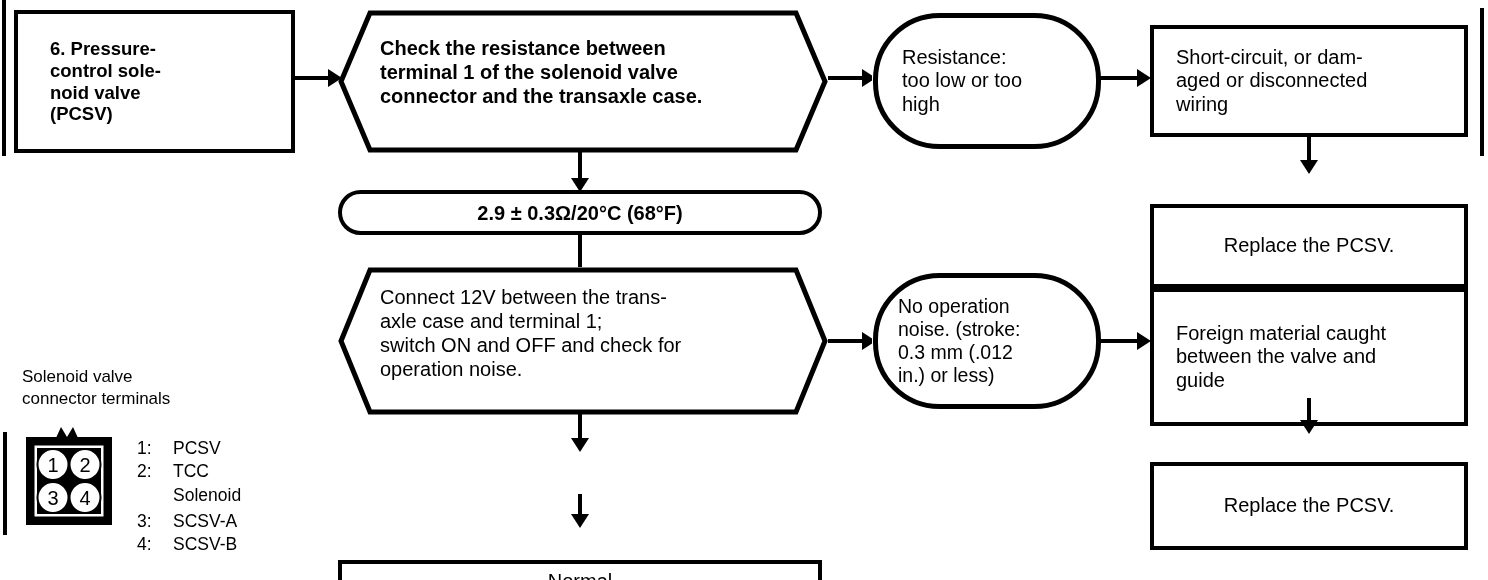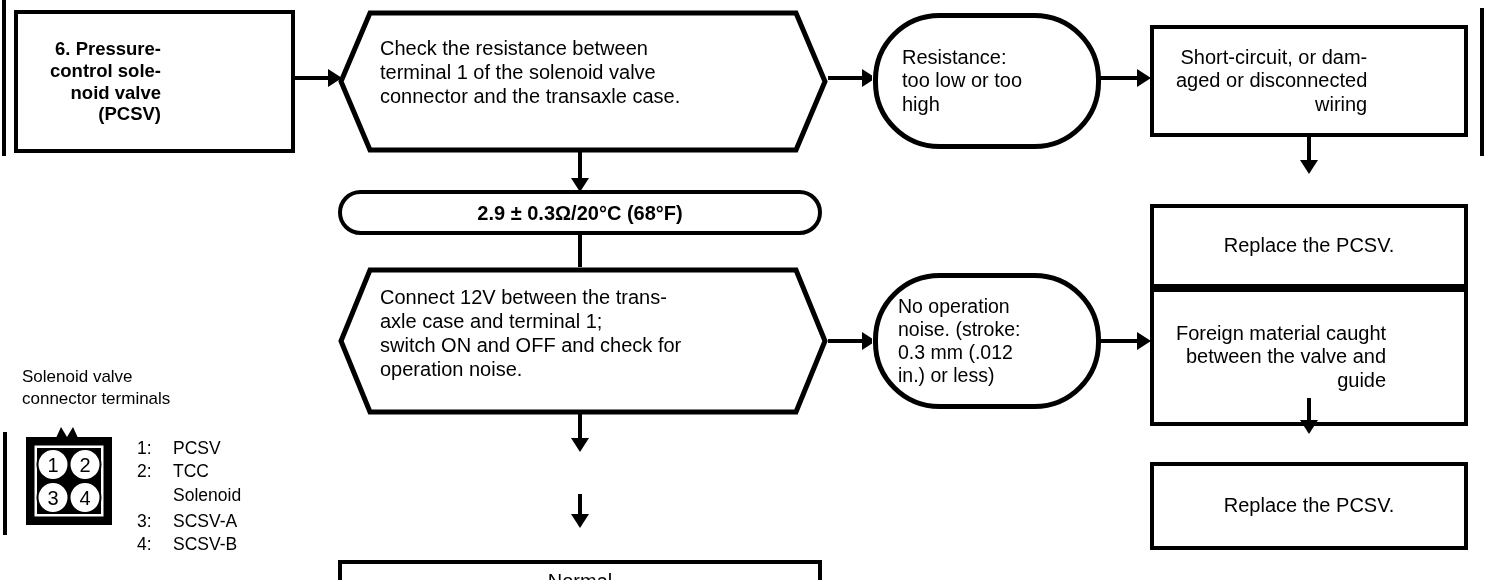--- a/index.html
+++ b/index.html
@@ -27,21 +27,20 @@
     background: #000;
   }
 
   
   .rect-node {
     box-sizing: border-box;
     border: 4px solid #000;
     background: #fff;
     display: flex;
     align-items: center;
-    text-align: right;
   }
   .rect-node.center-text { justify-content: center; margin-top: 32px; }
   .rect-node .txt {
     white-space: pre-line;
     line-height: 1.18;
   }
 
   
   .stadium {
     box-sizing: border-box;
@@ -135,21 +134,21 @@
   <div class="abs rect-node" style="left:14px; top:10px; width:281px; height:143px; padding-left:32px;">
     <div class="txt t-bold t-18">6. Pressure-
 control sole-
 noid valve
 (PCSV)</div>
   </div>
 
   <div class="conn-line" style="left:295px; top:76px; width:35px; height:4px;"></div>
   <div class="arrow-right" style="left:328px; top:69px;"></div>
 
-  <div class="hex-node" style="left:338px; top:10px; width:490px; height:160px;">
+  <div class="hex-node" style="left:338px; top:10px; width:490px; height:160px;font-weight:bold;">
     <svg class="shape-svg" width="490" height="143" viewBox="0 0 490 143">
       <polygon points="32,3 458,3 487,71.5 458,140 32,140 3,71.5" fill="#ffffff" stroke="#000000" stroke-width="5" stroke-linejoin="miter"></polygon>
     </svg>
     <div class="txt t-20" style="left:42px; top:26px; width:420px;">Check the resistance between
 terminal 1 of the solenoid valve
 connector and the transaxle case.</div>
   </div>
 
   <div class="conn-line" style="left:828px; top:76px; width:36px; height:4px;"></div>
   <div class="arrow-right" style="left:862px; top:69px;"></div>

